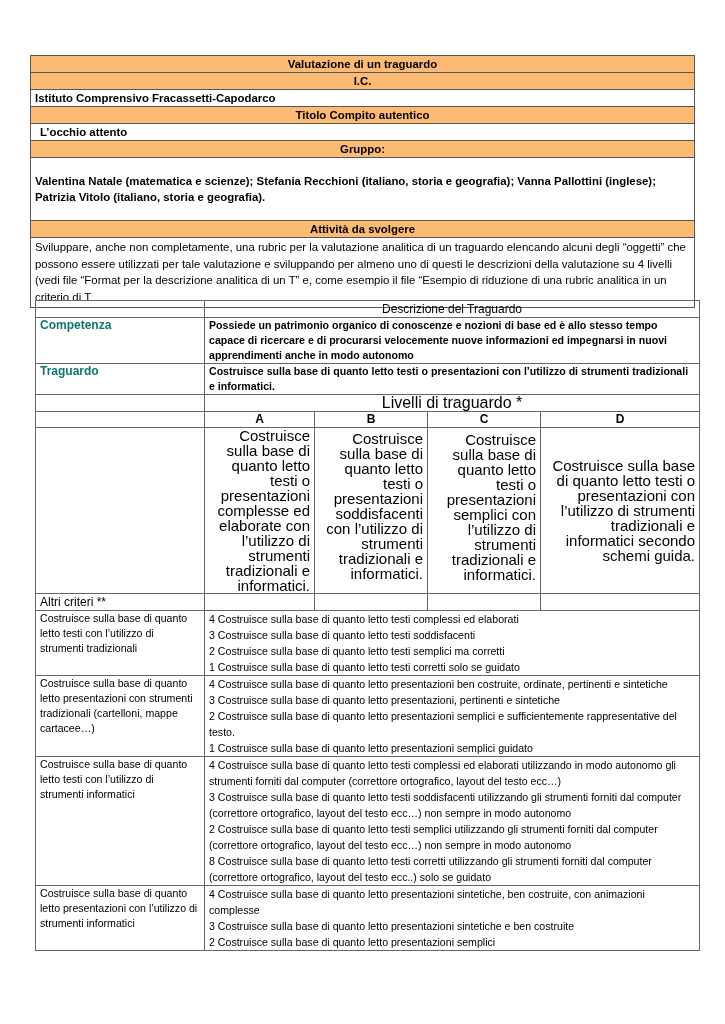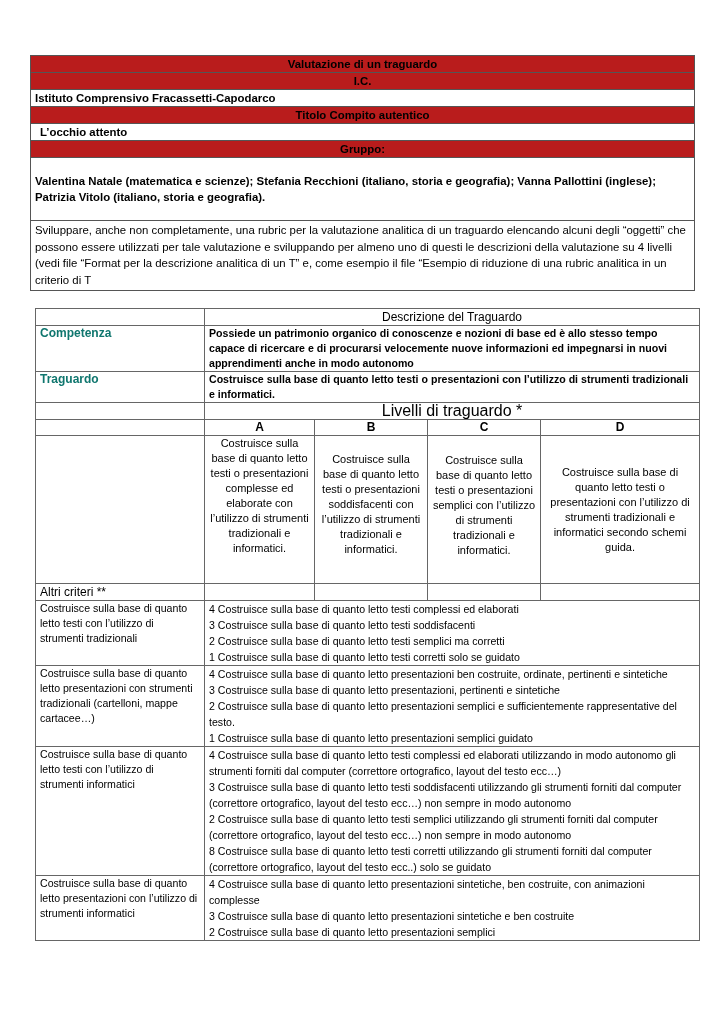--- a/index.html
+++ b/index.html
@@ -1,26 +1,26 @@
 <!DOCTYPE html>
 <html><head>
 <meta charset="utf-8">
 <style>
   html, body { margin:0; padding:0; background:#ffffff; }
   body { width:725px; height:1024px; position:relative; font-family:"Liberation Sans", sans-serif; color:#000; overflow:hidden; }
   .t1 { position:absolute; left:30px; top:55px; width:665px; border-collapse:collapse; font-size:11.4px; font-weight:bold; }
   .t1 td { border:1.5px solid #555; padding:0 4px; line-height:16px; height:16px; }
-  .t1 td.hd { background:#b91c1c; text-align:center; }
+  .t1 td.hd { background:#fdba74; text-align:center; }
   .t1 td.txt { font-weight:normal; line-height:16.5px; padding:0 4px; }
-  .t2 { position:absolute; left:35px; top:308px; width:664px; border-collapse:collapse; font-size:11px; table-layout:fixed; }
+  .t2 { position:absolute; left:35px; top:300px; width:664px; border-collapse:collapse; font-size:11px; table-layout:fixed; }
   .t2 td { border:1px solid #666; padding:0 4px; vertical-align:top; line-height:15px; }
   .red { color:#0f766e; font-weight:bold; font-size:12px;margin-left:36px; }
   .bold { font-weight:bold; font-size:10.6px; line-height:15.5px; }
   .c { text-align:center; }
-  .lvl { text-align:center; font-size:11px; line-height:15.2px; padding:0 3px; }
+  .lvl { text-align:right; font-size:15px; line-height:15.2px; padding:0 3px; }
   .lvl.mid { vertical-align:middle; }
   .crit { font-size:10.6px; line-height:16px; }
   .rub div { font-size:10.6px; line-height:16px; }
 </style>
 </head>
 <body>
 
 <table class="t1">
   <tbody>
       <tr>
@@ -36,20 +36,23 @@
         <td class="hd">Titolo Compito autentico</td>
       </tr>
   <tr>
         <td style="padding-left:9px">L’occhio attento</td>
       </tr>
   <tr>
         <td class="hd">Gruppo:</td>
       </tr>
   <tr>
         <td style="padding:15px 4px">Valentina Natale (matematica e scienze); Stefania Recchioni (italiano, storia e geografia); Vanna Pallottini (inglese); Patrizia Vitolo (italiano, storia e geografia).</td>
+      </tr>
+  <tr>
+        <td class="hd">Attività da svolgere</td>
       </tr>
   <tr>
         <td class="txt" style="padding:1px 4px 2px">Sviluppare, anche non completamente, una rubric per la valutazione analitica di un traguardo elencando alcuni degli “oggetti” che possono essere utilizzati per tale valutazione e sviluppando per almeno uno di questi le descrizioni della valutazione su 4 livelli (vedi file “Format per la descrizione analitica di un T” e, come esempio il file “Esempio di riduzione di una rubric analitica in un criterio di T</td>
       </tr>
 </tbody>
   </table>
 
 <table class="t2">
   <colgroup>
     <col style="width:169px">

